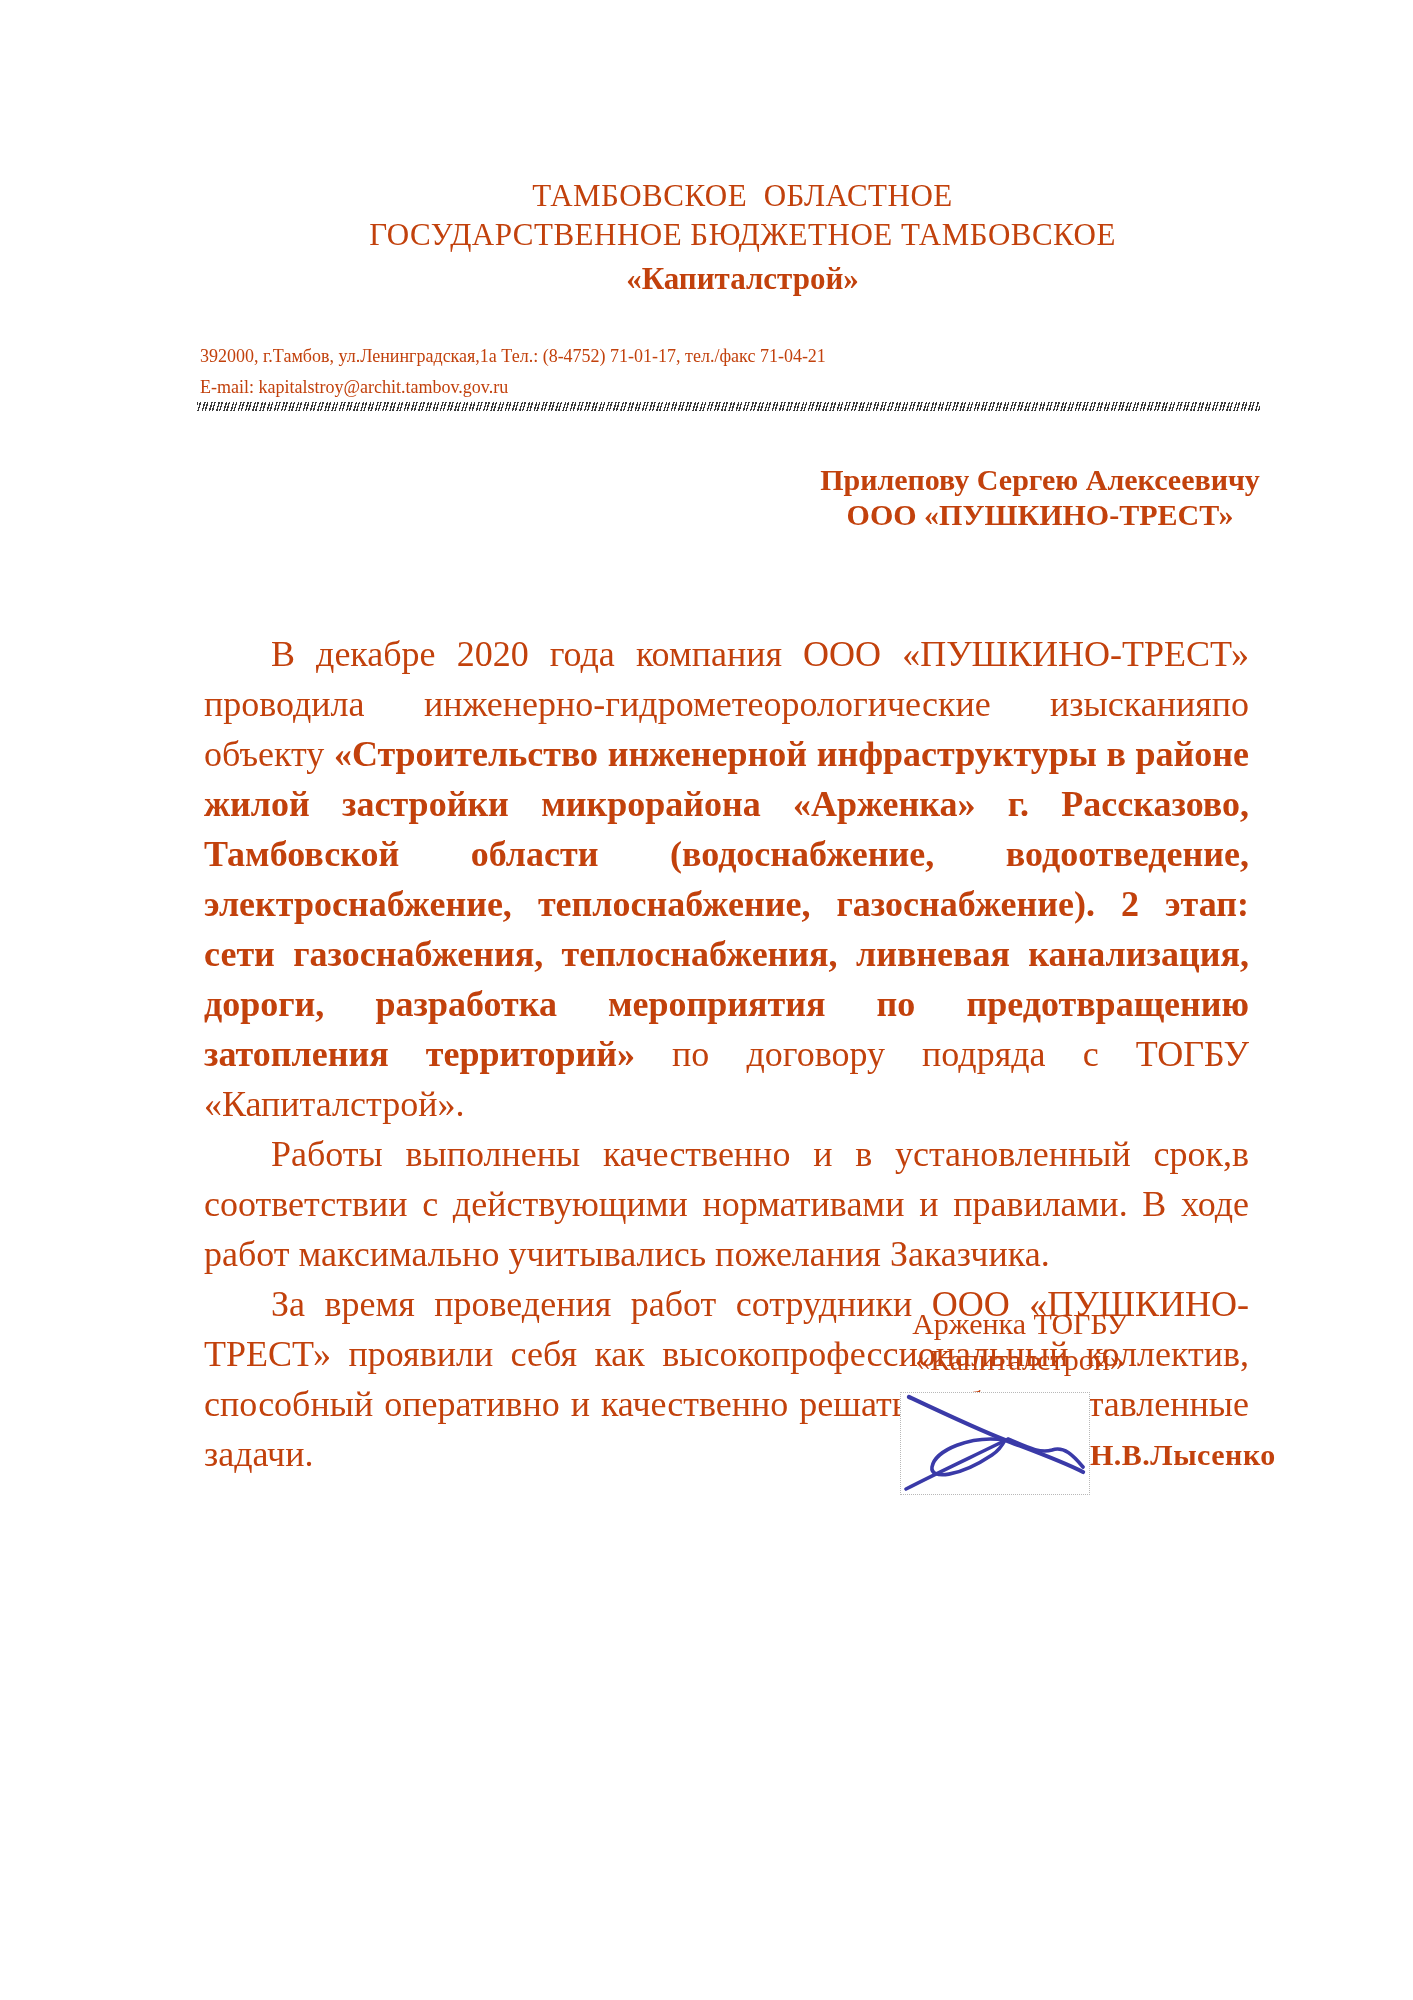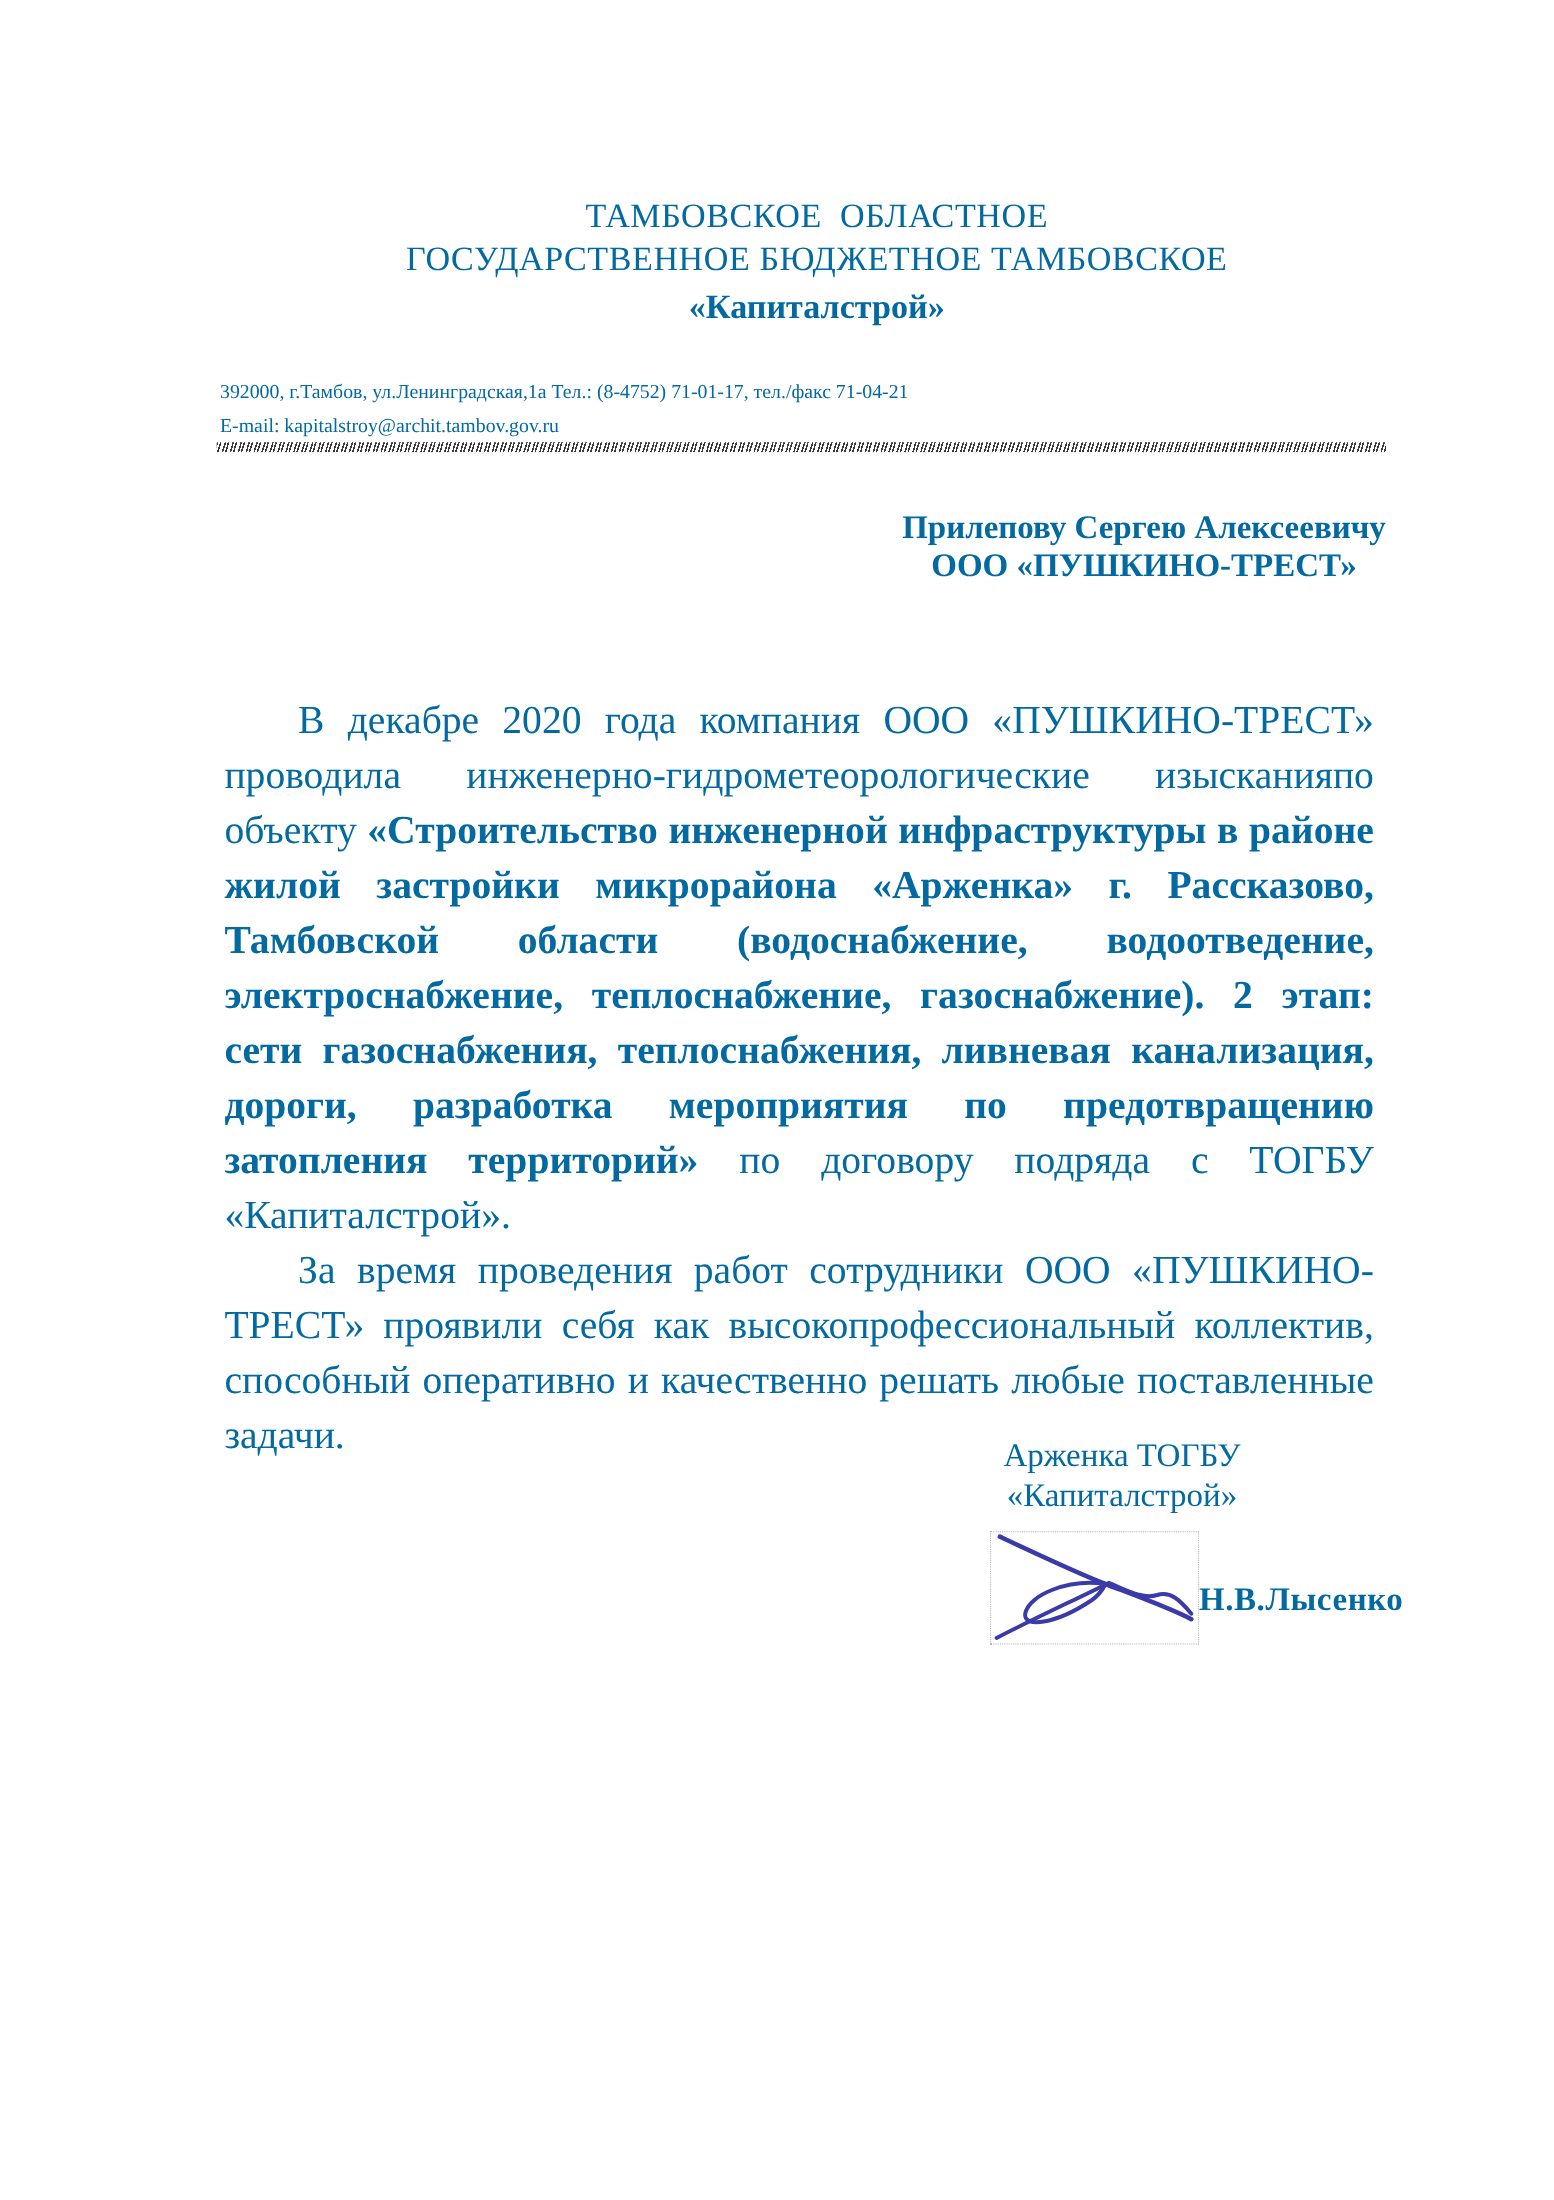--- a/index.html
+++ b/index.html
@@ -1,21 +1,21 @@
 <!DOCTYPE html>
 <html lang="ru"><head>
 <meta charset="utf-8">
 <style>
   html,body{margin:0;padding:0;background:#888;}
   .page{
     position:relative;
     width:1413px;height:2000px;
     margin:0 auto;
     background:#ffffff;
-    color:#0369a1;
+    color:#c2410c;
     font-family:"Liberation Serif","DejaVu Serif",serif;
     overflow:hidden;
   }
   .pre{white-space:pre-wrap;}
 
   
   .org-title{
     position:absolute;top:176px;left:200px;width:1085px;
     text-align:center;font-size:31px;line-height:39px;letter-spacing:.5px;
   }
@@ -82,20 +82,21 @@
     <div class="divider"></div>
   </header>
 
   <section class="recipient">
     <div>Прилепову Сергею Алексеевичу</div>
     <div>ООО «ПУШКИНО-ТРЕСТ»</div>
   </section>
 
   <main class="letter-body">
     <p><span>В декабре 2020 года компания ООО «ПУШКИНО-ТРЕСТ» проводила инженерно-гидрометеорологические изысканияпо объекту </span><b>«Строительство инженерной инфраструктуры в районе жилой застройки микрорайона «Арженка» г. Рассказово, Тамбовской области (водоснабжение, водоотведение, электроснабжение, теплоснабжение, газоснабжение). 2 этап: сети газоснабжения, теплоснабжения, ливневая канализация, дороги, разработка мероприятия по предотвращению затопления территорий»</b><span> по договору подряда с ТОГБУ «Капиталстрой».</span></p>
+    <p>Работы выполнены качественно и в установленный срок,в соответствии с действующими нормативами и правилами. В ходе работ максимально учитывались пожелания Заказчика.</p>
     <p>За время проведения работ сотрудники ООО «ПУШКИНО-ТРЕСТ» проявили себя как высокопрофессиональный коллектив, способный оперативно и качественно решать любые поставленные задачи.</p>
   </main>
 
   <section>
     <div class="sig-title">
       <div>Арженка ТОГБУ</div>
       <div>«Капиталстрой»</div>
     </div>
     <div class="sig-box">
       <svg viewBox="0 0 188 101">

